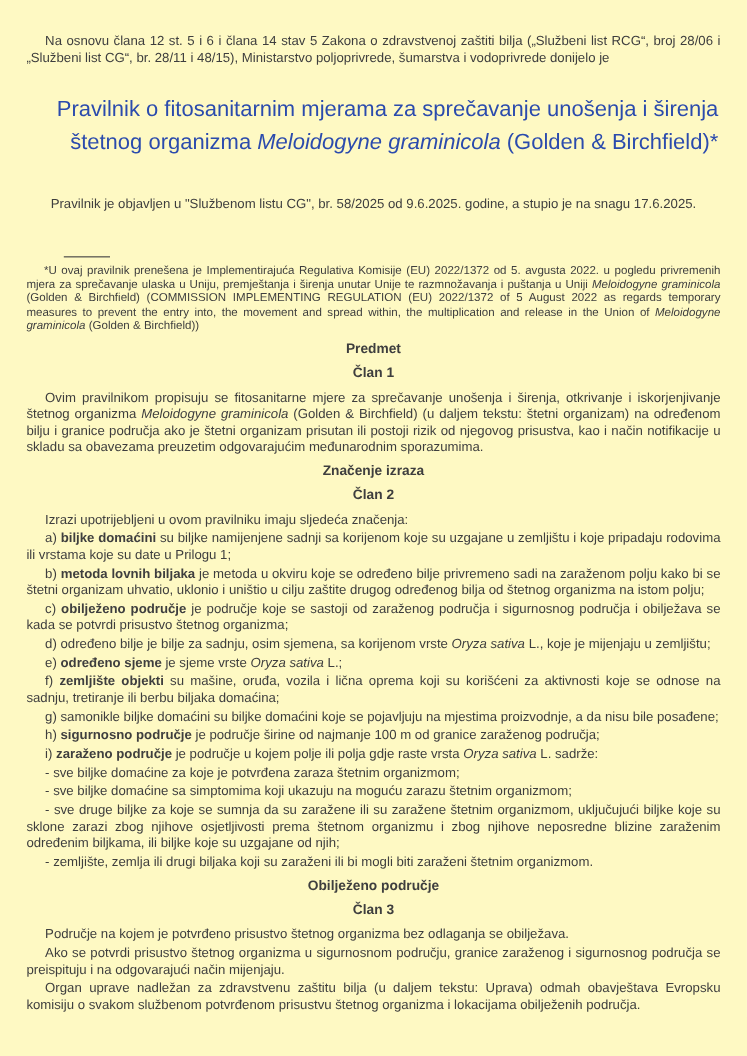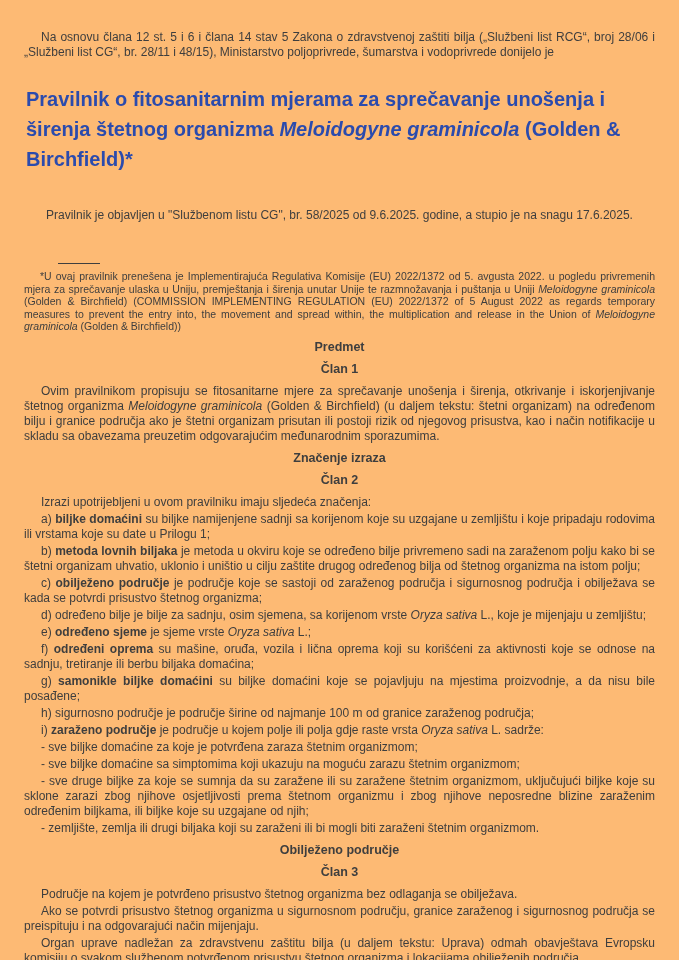--- a/index.html
+++ b/index.html
@@ -1,36 +1,36 @@
 <!DOCTYPE html>
 <html lang="cnr"><head>
 <meta charset="utf-8">
 <style>
   html, body { margin: 0; padding: 0; background: #ffffff; }
   .page {
     width: 679px;
     height: 960px;
     box-sizing: border-box;
     padding: 30px 24px 0 24px;
-    background: #fdba74;
+    background: #fef9c3;
     font-family: "Liberation Sans", sans-serif;
     font-size: 12px;
     line-height: 15px;
     color: #3e3e3e;
     overflow: hidden;
   }
   .blk { margin: 0 0 2px 0; }
   .t-intro, .t-p, .t-def, .t-dash {
     text-align: justify;
     text-indent: 17px;
   }
   .t-title {
-    text-align: left;
+    text-align: right;
     text-indent: 0;
-    font-weight: bold;
+    font-weight: normal;
     font-size: 20px;
     line-height: 30px;
     margin: 24px 2px 0 2px;
   }
   .t-publication {
     text-align: center;
     text-indent: 0;
     margin: 34px 0 0 0;
   }
   .rule {
@@ -67,23 +67,23 @@
       <p class="blk t-article"><span>Član 1</span></p>
       <p class="blk t-p"><span>Ovim pravilnikom propisuju se fitosanitarne mjere za sprečavanje unošenja i širenja, otkrivanje i iskorjenjivanje štetnog organizma </span><span style="font-style: italic;">Meloidogyne graminicola</span><span> (Golden &amp; Birchfield) (u daljem tekstu: štetni organizam) na određenom bilju i granice područja ako je štetni organizam prisutan ili postoji rizik od njegovog prisustva, kao i način notifikacije u skladu sa obavezama preuzetim odgovarajućim međunarodnim sporazumima.</span></p>
       <p class="blk t-section"><span>Značenje izraza</span></p>
       <p class="blk t-article"><span>Član 2</span></p>
       <p class="blk t-p"><span>Izrazi upotrijebljeni u ovom pravilniku imaju sljedeća značenja:</span></p>
       <p class="blk t-def"><span>a) </span><span style="font-weight: bold;">biljke domaćini</span><span> su biljke namijenjene sadnji sa korijenom koje su uzgajane u zemljištu i koje pripadaju rodovima ili vrstama koje su date u Prilogu 1;</span></p>
       <p class="blk t-def"><span>b) </span><span style="font-weight: bold;">metoda lovnih biljaka</span><span> je metoda u okviru koje se određeno bilje privremeno sadi na zaraženom polju kako bi se štetni organizam uhvatio, uklonio i uništio u cilju zaštite drugog određenog bilja od štetnog organizma na istom polju;</span></p>
       <p class="blk t-def"><span>c) </span><span style="font-weight: bold;">obilježeno područje</span><span> je područje koje se sastoji od zaraženog područja i sigurnosnog područja i obilježava se kada se potvrdi prisustvo štetnog organizma;</span></p>
       <p class="blk t-def"><span>d) </span><span style="font-weight: normal;">određeno bilje</span><span> je bilje za sadnju, osim sjemena, sa korijenom vrste </span><span style="font-style: italic;">Oryza sativa</span><span> L., koje je mijenjaju u zemljištu;</span></p>
       <p class="blk t-def"><span>e) </span><span style="font-weight: bold;">određeno sjeme</span><span> je sjeme vrste </span><span style="font-style: italic;">Oryza sativa</span><span> L.;</span></p>
-      <p class="blk t-def"><span>f) </span><span style="font-weight: bold;">određeni oprema</span><span> su mašine, oruđa, vozila i lična oprema koji su korišćeni za aktivnosti koje se odnose na sadnju, tretiranje ili berbu biljaka domaćina;</span></p>
-      <p class="blk t-def"><span>g) </span><span style="font-weight: bold; margin-top: 36px;">samonikle biljke domaćini</span><span> su biljke domaćini koje se pojavljuju na mjestima proizvodnje, a da nisu bile posađene;</span></p>
-      <p class="blk t-def"><span>h) </span><span style="font-weight: normal;">sigurnosno područje</span><span> je područje širine od najmanje 100 m od granice zaraženog područja;</span></p>
+      <p class="blk t-def"><span>f) </span><span style="font-weight: bold;">zemljište objekti</span><span> su mašine, oruđa, vozila i lična oprema koji su korišćeni za aktivnosti koje se odnose na sadnju, tretiranje ili berbu biljaka domaćina;</span></p>
+      <p class="blk t-def"><span>g) </span><span style="font-weight: normal; margin-top: 36px;">samonikle biljke domaćini</span><span> su biljke domaćini koje se pojavljuju na mjestima proizvodnje, a da nisu bile posađene;</span></p>
+      <p class="blk t-def"><span>h) </span><span style="font-weight: bold;">sigurnosno područje</span><span> je područje širine od najmanje 100 m od granice zaraženog područja;</span></p>
       <p class="blk t-def"><span>i) </span><span style="font-weight: bold;">zaraženo područje</span><span> je područje u kojem polje ili polja gdje raste vrsta </span><span style="font-style: italic;">Oryza sativa</span><span> L. sadrže:</span></p>
       <p class="blk t-dash"><span>- sve biljke domaćine za koje je potvrđena zaraza štetnim organizmom;</span></p>
       <p class="blk t-dash"><span>- sve biljke domaćine sa simptomima koji ukazuju na moguću zarazu štetnim organizmom;</span></p>
       <p class="blk t-dash"><span>- sve druge biljke za koje se sumnja da su zaražene ili su zaražene štetnim organizmom, uključujući biljke koje su sklone zarazi zbog njihove osjetljivosti prema štetnom organizmu i zbog njihove neposredne blizine zaraženim određenim biljkama, ili biljke koje su uzgajane od njih;</span></p>
       <p class="blk t-dash"><span>- zemljište, zemlja ili drugi biljaka koji su zaraženi ili bi mogli biti zaraženi štetnim organizmom.</span></p>
       <p class="blk t-section"><span>Obilježeno područje</span></p>
       <p class="blk t-article"><span>Član 3</span></p>
       <p class="blk t-p"><span>Područje na kojem je potvrđeno prisustvo štetnog organizma bez odlaganja se obilježava.</span></p>
       <p class="blk t-p"><span>Ako se potvrdi prisustvo štetnog organizma u sigurnosnom području, granice zaraženog i sigurnosnog područja se preispituju i na odgovarajući način mijenjaju.</span></p>
       <p class="blk t-p"><span>Organ uprave nadležan za zdravstvenu zaštitu bilja (u daljem tekstu: Uprava) odmah obavještava Evropsku komisiju o svakom službenom potvrđenom prisustvu štetnog organizma i lokacijama obilježenih područja.</span></p>

